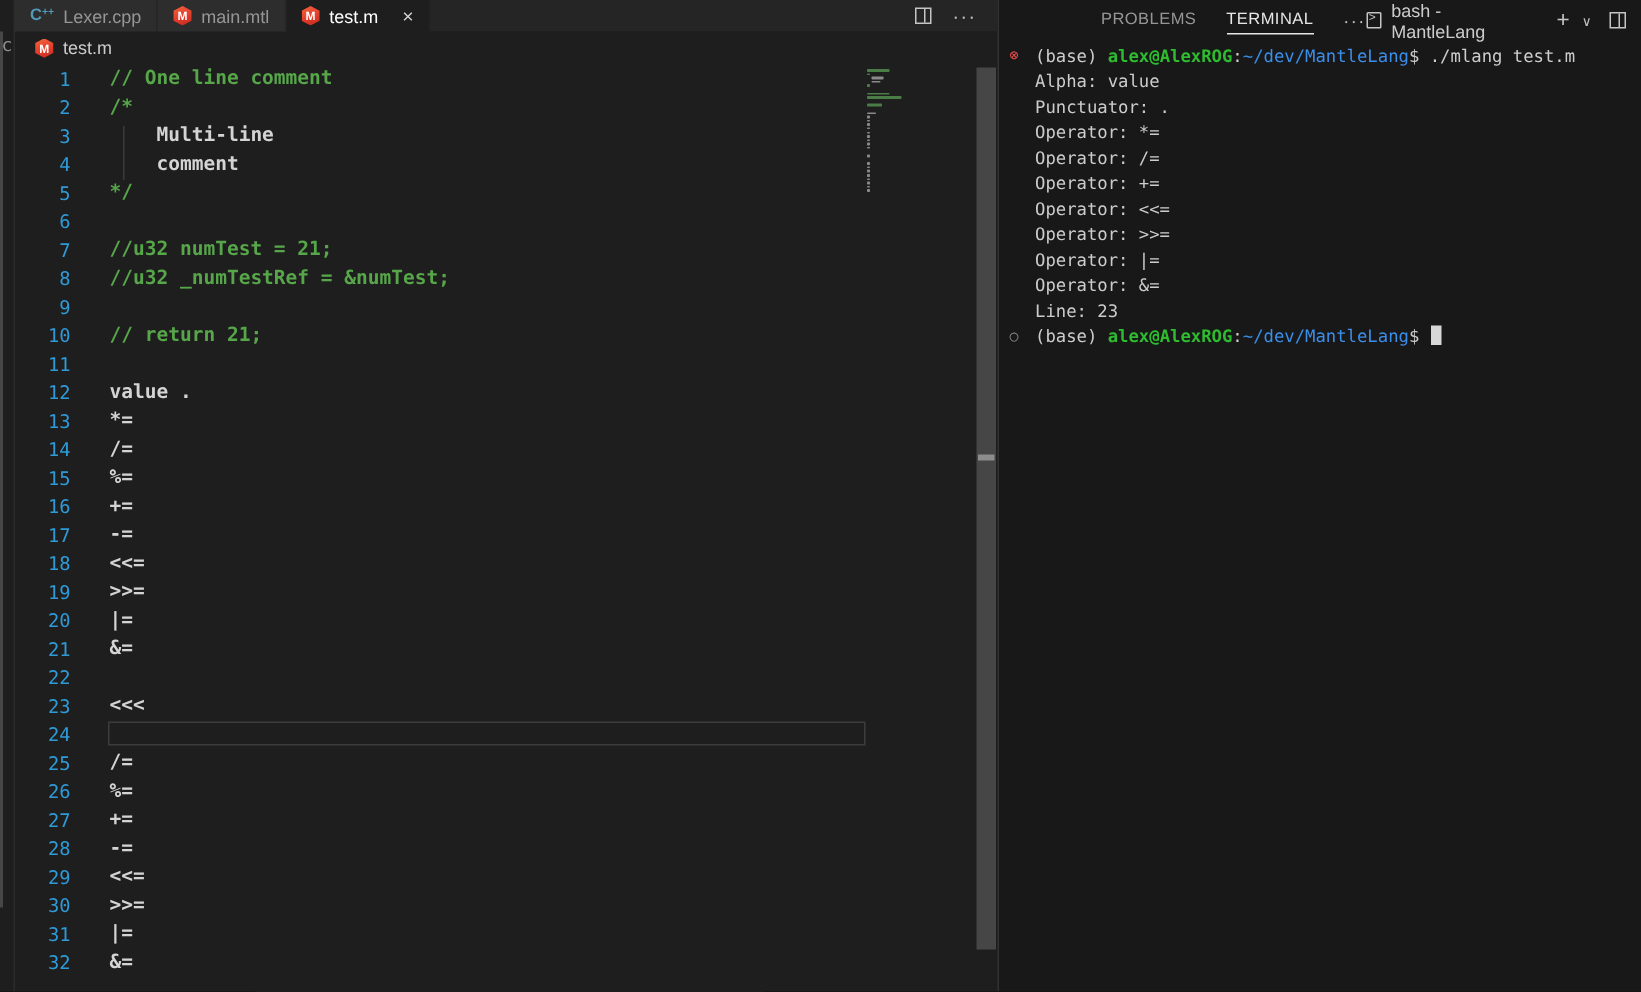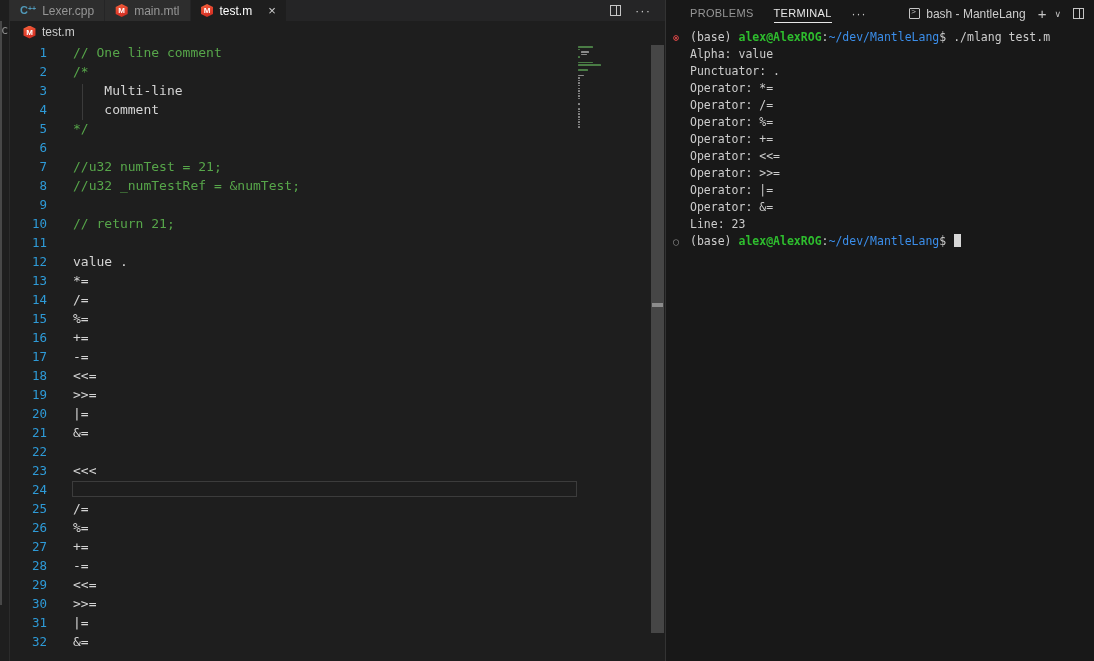--- a/index.html
+++ b/index.html
@@ -26,38 +26,38 @@
     clip-path:polygon(50% 0%,96% 24%,96% 76%,50% 100%,4% 76%,4% 24%);
     color:#fff; font:bold 8px "Liberation Sans",sans-serif; }
   .tabicon.cpp { color:#519aba; font:bold 11px "Liberation Sans",sans-serif; line-height:1; }
   .tabicon.cpp .pp { font-size:7px; vertical-align:top; }
 
   .breadcrumb { height:22px; display:flex; align-items:center; gap:6px; padding-left:13px; font-size:12px; color:#cccccc; background:#1e1e1e; cursor:pointer; }
 
   .editor-body { position:absolute; left:0; top:43px; width:655px; height:618px; background:#1e1e1e; font:13px/19px "DejaVu Sans Mono",monospace; }
   .code-line { display:flex; height:19px; line-height:19px; white-space:pre; }
   .code-line .ln { flex:0 0 37px; text-align:right; color:var(--line-number-blue,#2e9bd8); font-size:12.5px; }
-  .code-line .txt { margin-left:26px; color:#d4d4d4; }
+  .code-line .txt { margin-left:26px; color:#d4d4d4;font-weight:bold; }
   .code-line .txt.comment { color:var(--comment-green,#57a64a); }
   .current-line-box { position:absolute; left:62px; top:438px; width:505px; height:16px; border:1px solid #3c3c3c; pointer-events:none; }
   .indent-guide { position:absolute; left:72px; top:41px; width:1px; height:36px; background:#3b3b3b; }
 
   .minimap { position:absolute; left:568px; top:3px; width:34px; }
   .minimap .mbar { height:1.5px; margin-bottom:1.1px; border-radius:0.5px; }
   .minimap .mbar.comment { background:#4a7c45; }
   .minimap .mbar.plain { background:#8a8a8a; }
   .minimap .mbar.empty { background:transparent; }
 
   .scrollbar { position:absolute; left:641px; top:0; width:13px; height:618px; }
   .scrollbar .thumb { position:absolute; left:0; top:2px; width:13px; height:588px; background:#464646; }
   .scrollbar .marker { position:absolute; left:1px; top:260px; width:11px; height:4px; background:#8c8c8c; }
 
   
   .panel { position:absolute; left:665px; top:0; width:429px; height:661px; background:#181818; border-left:1px solid #333333; }
-  .panel-header { display:flex; align-items:center; height:19px; padding:8px 10px 0 24px; }
+  .panel-header { display:flex; align-items:center; height:19px; padding:8px 10px 0 24px;margin-left:44px; }
   .ptab { font-size:11px; color:#969696; margin-right:20px; letter-spacing:0.3px; cursor:pointer; padding:2px 0 3px 0; }
   .ptab.active { color:#e7e7e7; border-bottom:1px solid #e7e7e7; }
   .pmore { color:#c5c5c5; font-size:12px; letter-spacing:1px; cursor:pointer; }
   .spacer { flex:1; }
   .term-icon { width:11px; height:11px; border:1px solid #c5c5c5; border-radius:1px; position:relative; margin-right:6px; }
   .term-icon::after { content:">"; position:absolute; left:1px; top:-2px; font-size:8px; color:#c5c5c5; }
   .session { font-size:12px; color:#cccccc; margin-right:12px; cursor:pointer; }
   .plus { font-size:15px; color:#c5c5c5; margin-right:8px; cursor:pointer; line-height:1; }
   .chev { font-size:9px; color:#c5c5c5; margin-right:12px; cursor:pointer; }
   .split-icon { width:11px; height:11px; border:1px solid #c5c5c5; position:relative; display:inline-block; cursor:pointer; }
@@ -197,21 +197,20 @@
       <span class="plus">+</span>
       <span class="chev">∨</span>
       <span class="split-icon"></span>
     </div>
     <div class="terminal" id="terminal">
         <div class="t-line"><span class="gut err">⊗</span><span>(base) </span><span class="seg-green">alex@AlexROG</span><span>:</span><span class="seg-blue">~/dev/MantleLang</span><span>$ </span><span>./mlang test.m</span></div>
         <div class="t-line"><span>Alpha: value</span></div>
         <div class="t-line"><span>Punctuator: .</span></div>
         <div class="t-line"><span>Operator: *=</span></div>
         <div class="t-line"><span>Operator: /=</span></div>
-        <div class="t-line"><span>Operator: %=</span></div>
         <div class="t-line"><span>Operator: +=</span></div>
         <div class="t-line"><span>Operator: &lt;&lt;=</span></div>
         <div class="t-line"><span>Operator: &gt;&gt;=</span></div>
         <div class="t-line"><span>Operator: |=</span></div>
         <div class="t-line"><span>Operator: &amp;=</span></div>
         <div class="t-line"><span>Line: 23</span></div>
         <div class="t-line"><span class="gut pend">○</span><span>(base) </span><span class="seg-green">alex@AlexROG</span><span>:</span><span class="seg-blue">~/dev/MantleLang</span><span>$ </span><span class="cursor-block"></span></div>
       </div>
   </div>
 

